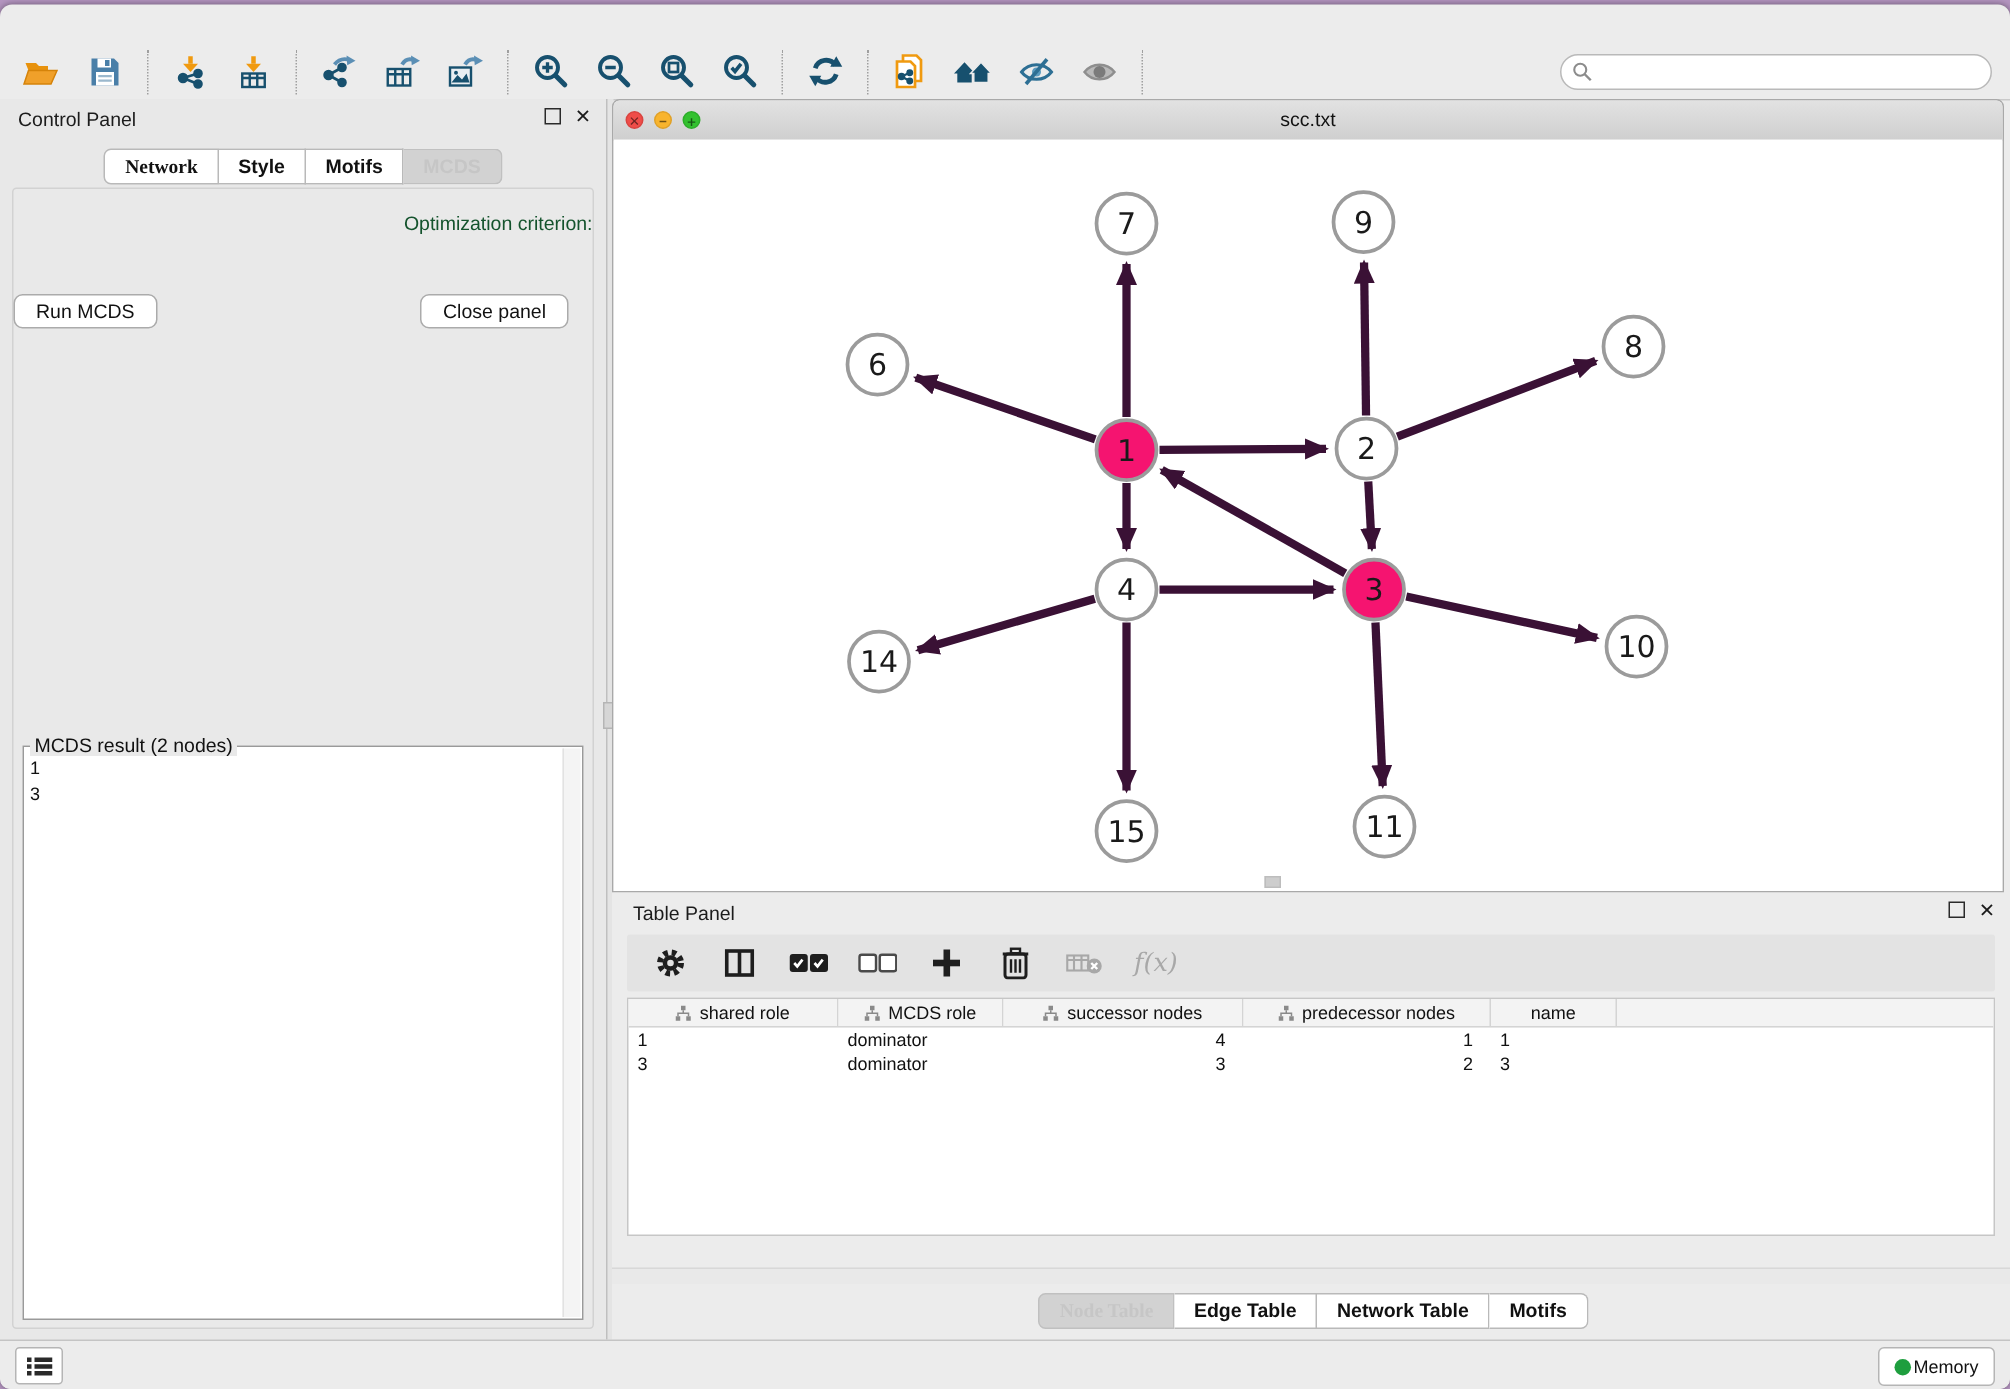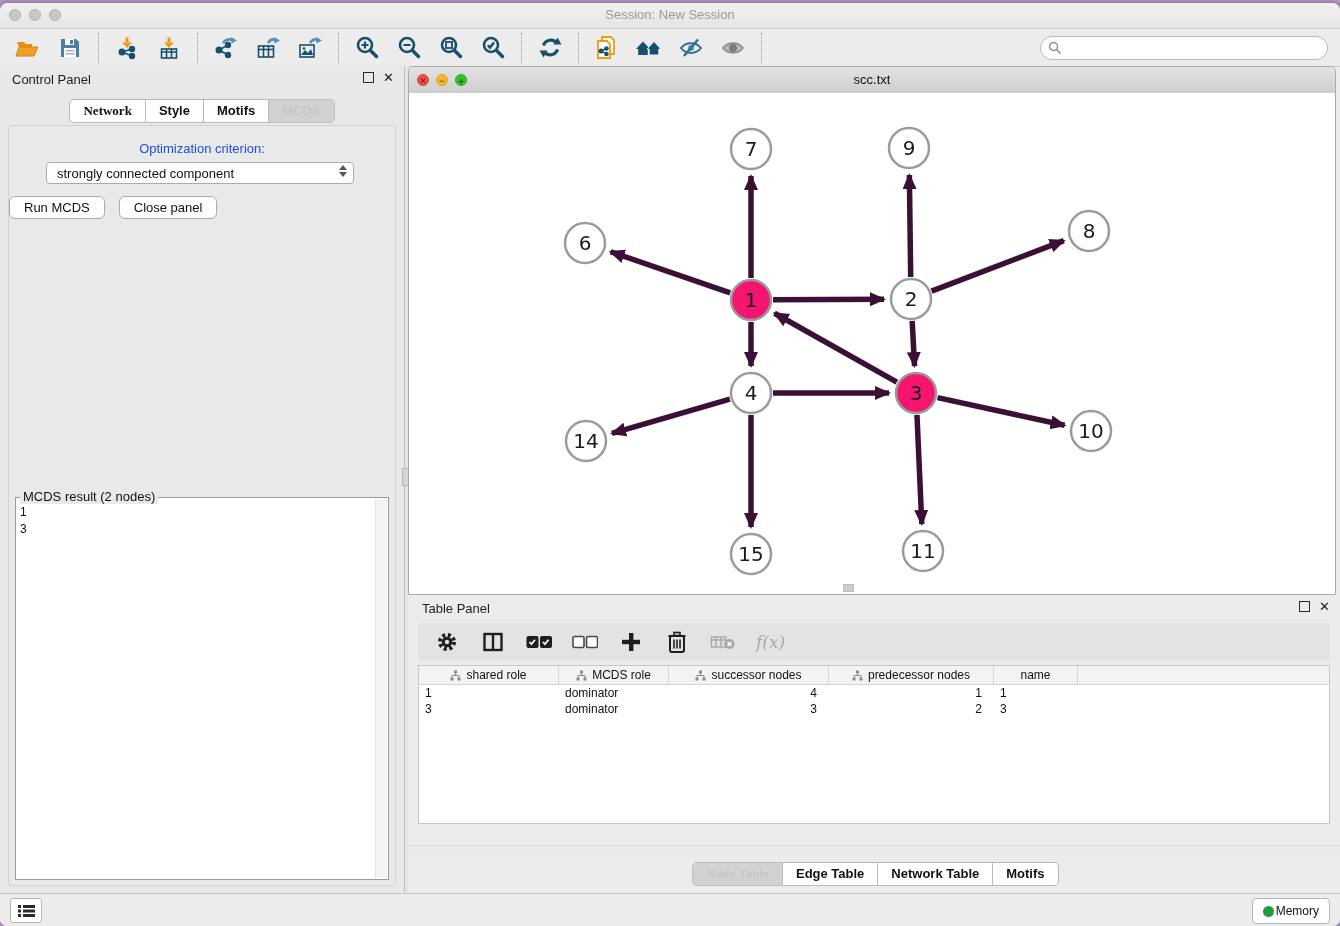--- a/index.html
+++ b/index.html
@@ -24,26 +24,26 @@
   .panel-title{position:absolute;left:12px;top:6px;font-size:13px;color:#1c1c1c;}
   .head-icons{position:absolute;right:10px;top:6px;display:flex;gap:9px;align-items:center;}
   .float-ic{width:9px;height:9px;border:1.5px solid #2a2a2a;display:inline-block;}
   .close-ic{font-size:13px;font-weight:bold;color:#1a1a1a;line-height:11px;}
   .cp-tabs{position:absolute;left:0;top:33px;width:100%;display:flex;justify-content:center;}
   .tab{border:1px solid #b9b9b9;border-left:none;background:#fff;color:#111;font-size:13px;font-weight:bold;padding:3px 13px;cursor:default;}
   .tab:first-child{border-left:1px solid #b9b9b9;border-radius:5px 0 0 5px;font-family:Liberation Serif, serif;}
   .tab:last-child{border-radius:0 5px 5px 0;}
   .tab.selected{background:#d2d2d2;color:#c6c6c6;border-color:#c0c0c0;}
   .cp-box{position:absolute;left:8px;right:8px;top:59px;bottom:8px;background:#e9e9e9;border:1px solid #d2d2d2;border-radius:3px;}
-  .opt-label{position:absolute;left:0;right:0;top:15px;text-align:center;font-size:13px;color:#1d4ed8;}
+  .opt-label{position:absolute;left:0;right:0;top:15px;text-align:right;font-size:13px;color:#14532d;}
   .combo{position:absolute;left:37px;right:41px;top:36px;height:22px;background:#fff;border:1px solid #ababab;border-radius:4px;font-size:13px;color:#111;display:flex;align-items:center;padding-left:10px;box-sizing:border-box;}
   .combo-step{position:absolute;right:6px;top:2px;display:flex;flex-direction:column;gap:2px;}
   .arr-up{width:0;height:0;border-left:4px solid transparent;border-right:4px solid transparent;border-bottom:5px solid #555;}
   .arr-dn{width:0;height:0;border-left:4px solid transparent;border-right:4px solid transparent;border-top:5px solid #555;}
-  .btn-row{position:absolute;left:0;right:4px;top:70px;display:flex;justify-content:flex-start;gap:14px;}
+  .btn-row{position:absolute;left:0;right:16px;top:70px;display:flex;justify-content:space-between;gap:14px;}
   .pbtn{background:#fff;border:1px solid #ababab;border-radius:6px;font-size:13px;color:#111;padding:3px 14px;}
   .result-fs{position:absolute;left:6px;right:6px;top:371px;bottom:5px;border:1px solid #9a9a9a;background:#fff;}
   .result-legend{position:absolute;left:4px;top:-9px;background:#e9e9e9;padding:0 3px;font-size:13px;color:#111;}
   .result-text{position:absolute;left:4px;top:6px;right:14px;bottom:4px;margin:0;font-family:"Liberation Sans","DejaVu Sans",sans-serif;font-size:12px;color:#111;line-height:17px;}
   .result-scroll{position:absolute;right:1px;top:1px;bottom:1px;width:11px;background:#f4f4f4;border-left:1px solid #e2e2e2;}
   
   .vdivider{position:absolute;left:404px;top:63px;width:4px;bottom:32px;background:#e4e4e4;border-left:1px solid #bfbfbf;}
   .vhandle{position:absolute;left:-3px;top:402px;width:7px;height:16px;background:#d6d6d6;border:1px solid #b5b5b5;}
   
   .netwin{position:absolute;left:408px;top:63px;width:928px;height:529px;background:#fff;border:1px solid #a9a9a9;border-radius:5px 5px 0 0;box-sizing:border-box;overflow:hidden;}
@@ -74,28 +74,20 @@
   .list-btn{position:absolute;left:10px;top:4px;width:30px;height:23px;background:#fff;border:1px solid #b5b5b5;border-radius:3px;display:flex;align-items:center;justify-content:center;}
   .mem-btn{position:absolute;right:10px;top:4px;height:24px;background:#fff;border:1px solid #b5b5b5;border-radius:4px;display:flex;align-items:center;gap:2px;padding:0 10px;font-size:12px;color:#111;}
   .mem-dot{width:11px;height:11px;border-radius:50%;background:#1e9e3e;}
   svg{display:block;}
 </style>
 </head>
 <body>
 
 <div class="window">
 
-  <div class="titlebar">
-    <div class="tl-group">
-      <span class="tl"></span>
-      <span class="tl"></span>
-      <span class="tl"></span>
-    </div>
-    <div class="win-title">Session: New Session</div>
-  </div>
 
   <div class="toolbar">
     <div class="tgroup">
       <span class="tbtn">
           <svg width="26" height="24" viewBox="0 0 26 24">
             <path d="M2 6 h7 l2 2 h6 v3 H4 Z" fill="#e8920c"></path>
             <path d="M4 11 h19 l-4 9 H1 Z" fill="#f0a02a" stroke="#d5830a"></path>
           </svg>
         </span>
       <span class="tbtn">
@@ -267,27 +259,20 @@
       </span>
     </div>
     <div class="cp-tabs" id="cp-tabs">
         <span class="tab">Network</span>
         <span class="tab">Style</span>
         <span class="tab">Motifs</span>
         <span class="tab selected">MCDS</span>
       </div>
     <div class="cp-box">
       <div class="opt-label">Optimization criterion:</div>
-      <div class="combo">
-        <span>strongly connected component</span>
-        <span class="combo-step">
-            <span class="arr-up"></span>
-            <span class="arr-dn"></span>
-          </span>
-      </div>
       <div class="btn-row">
         <button class="pbtn">Run MCDS</button>
         <button class="pbtn">Close panel</button>
       </div>
       <div class="result-fs">
         <span class="result-legend">MCDS result (2 nodes)</span>
         <pre class="result-text" id="result-text">1
 3</pre>
         <div class="result-scroll"></div>
       </div>

